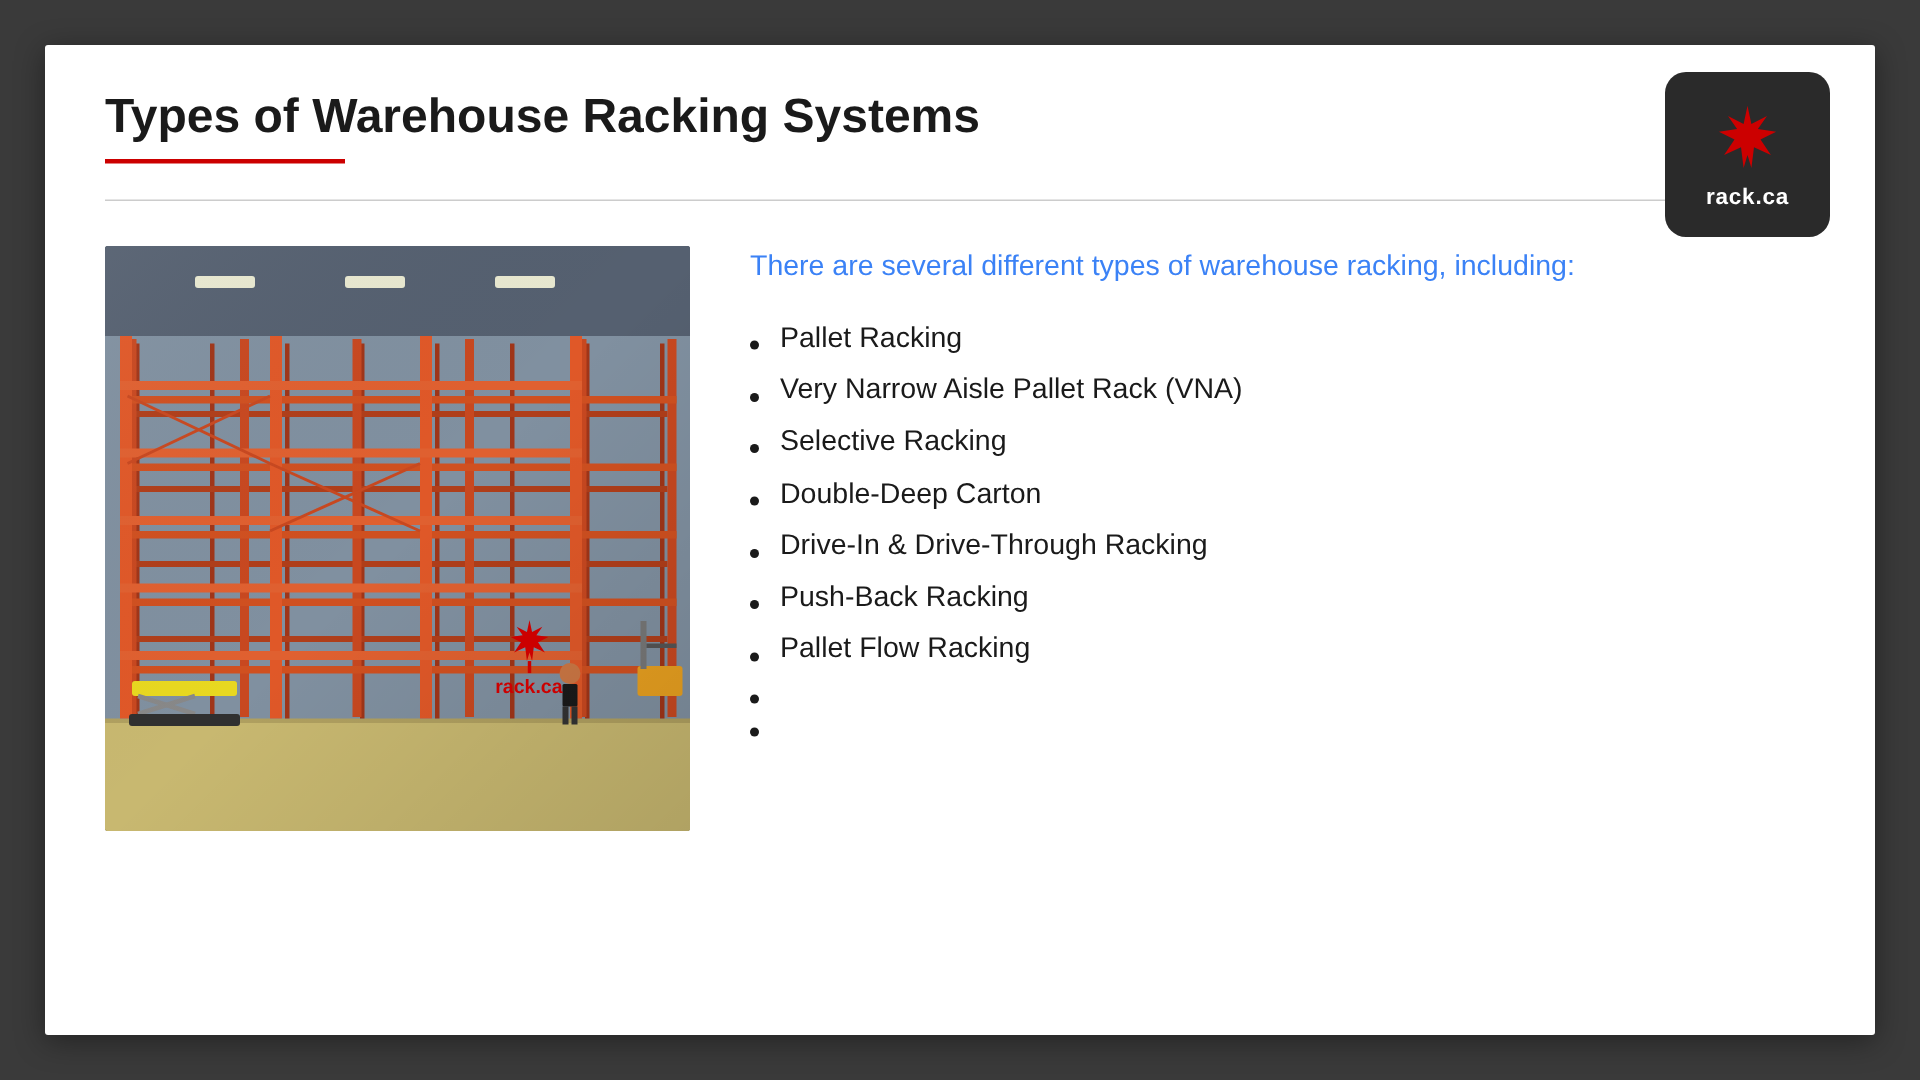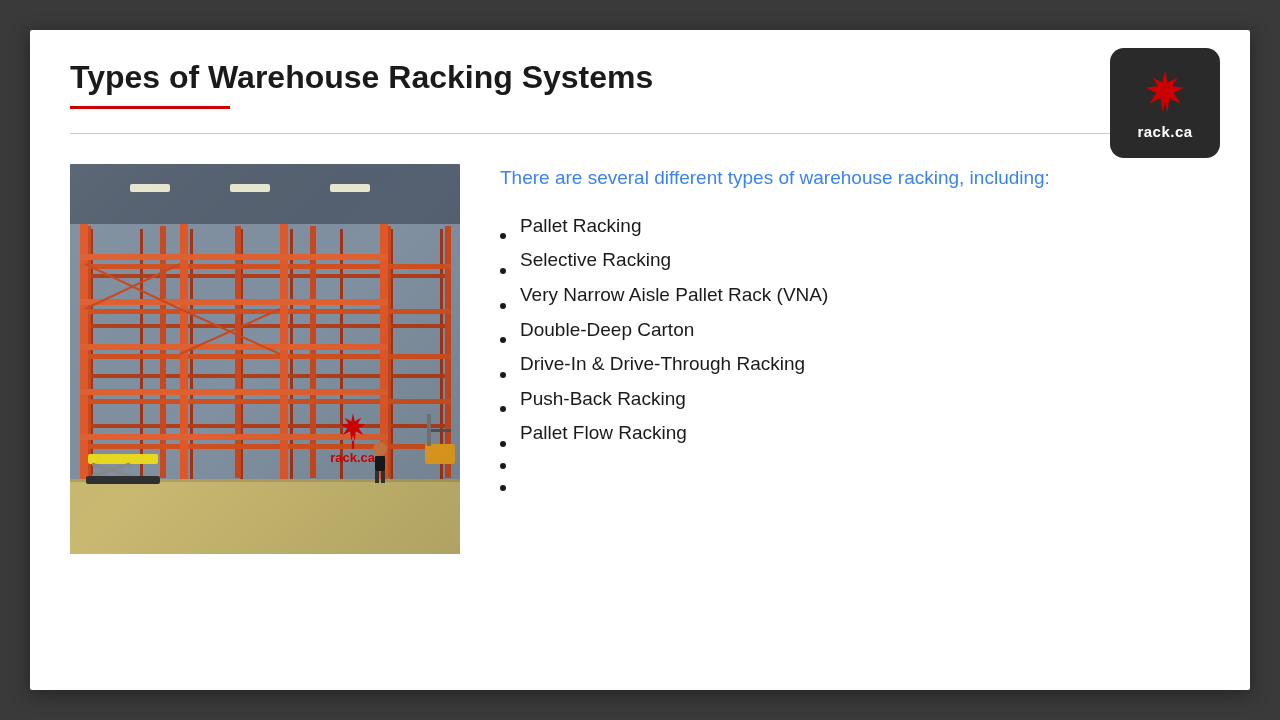--- a/index.html
+++ b/index.html
@@ -173,21 +173,21 @@
     .bullet-list {
       list-style: none;
       padding: 0;
     }
 
     .bullet-list li {
       font-size: 19px;
       color: #1a1a1a;
       margin-bottom: 8px;
       display: flex;
-      align-items: flex-end;
+      align-items: center;
       gap: 14px;
       line-height: 1.4;
     }
 
     .bullet-dot {
       flex: 0 0 auto;
       width: 6px;
       height: 6px;
       border-radius: 50%;
       background: #1a1a1a;
@@ -315,25 +315,25 @@
     <div class="text-section">
       <p class="intro-text">There are several different types of warehouse racking, including:</p>
 
       <ul class="bullet-list">
         <li>
           <span class="bullet-dot"></span>
           <span>Pallet Racking</span>
         </li>
         <li>
           <span class="bullet-dot"></span>
+          <span>Very Narrow Aisle Pallet Rack (VNA)</span>
+        </li>
+        <li>
+          <span class="bullet-dot"></span>
           <span>Selective Racking</span>
-        </li>
-        <li>
-          <span class="bullet-dot"></span>
-          <span>Very Narrow Aisle Pallet Rack (VNA)</span>
         </li>
         <li>
           <span class="bullet-dot"></span>
           <span>Double-Deep Carton</span>
         </li>
         <li>
           <span class="bullet-dot"></span>
           <span>Drive-In &amp; Drive-Through Racking</span>
         </li>
         <li>

